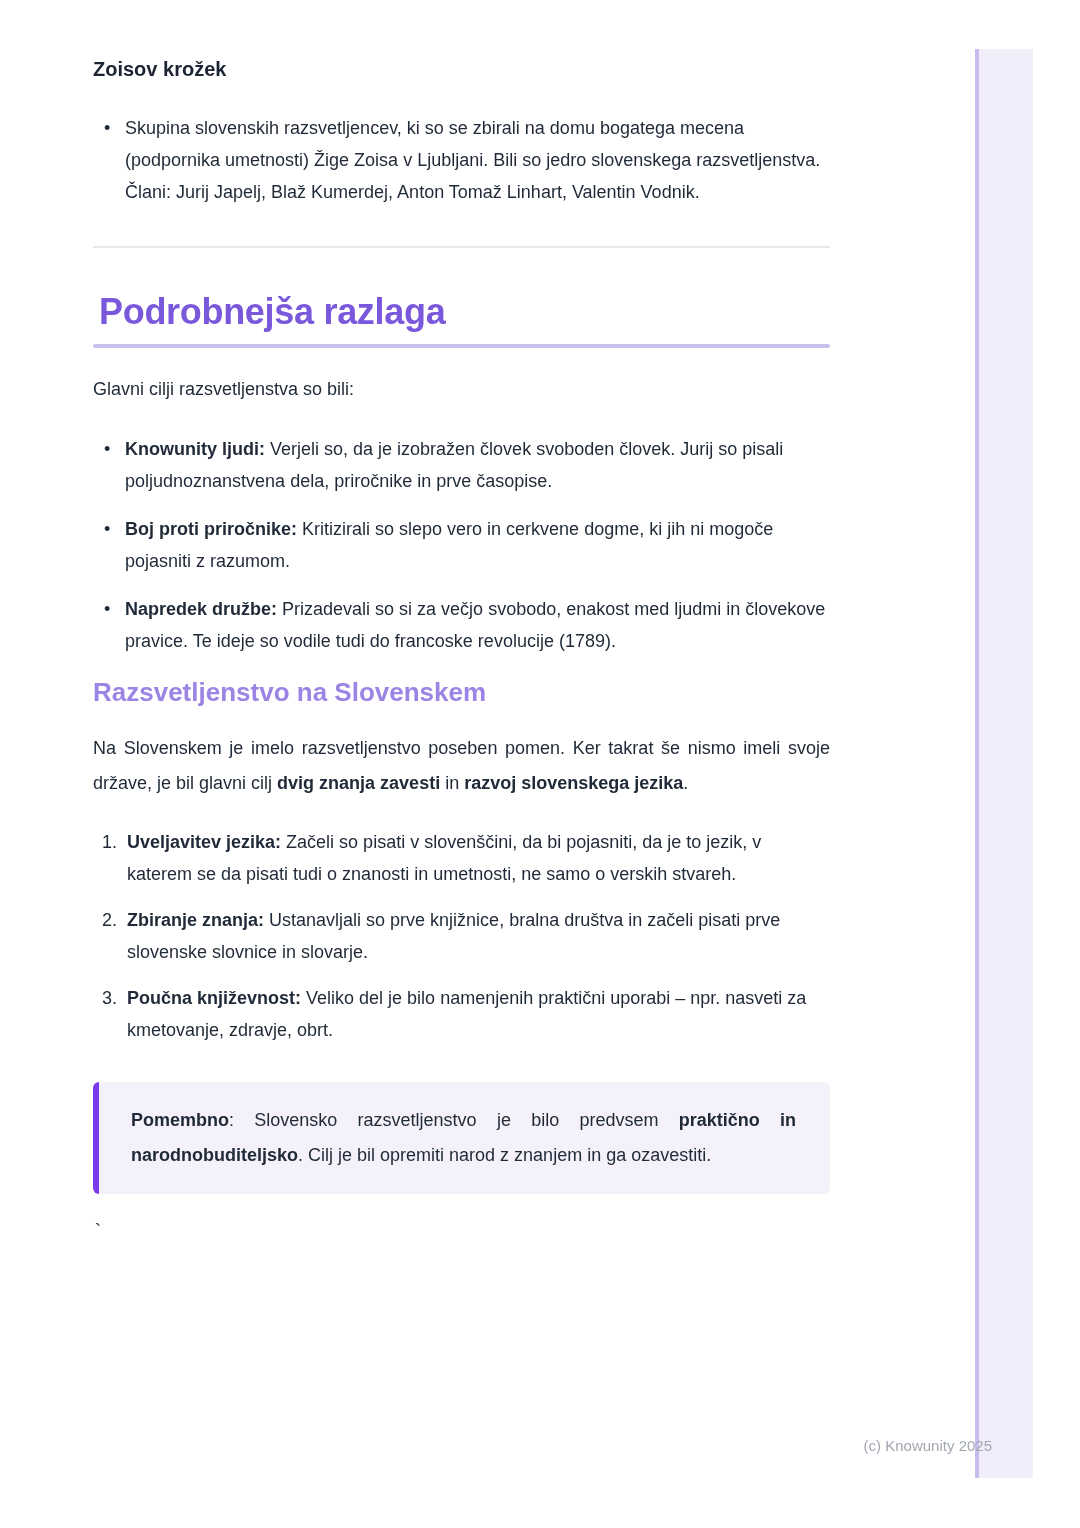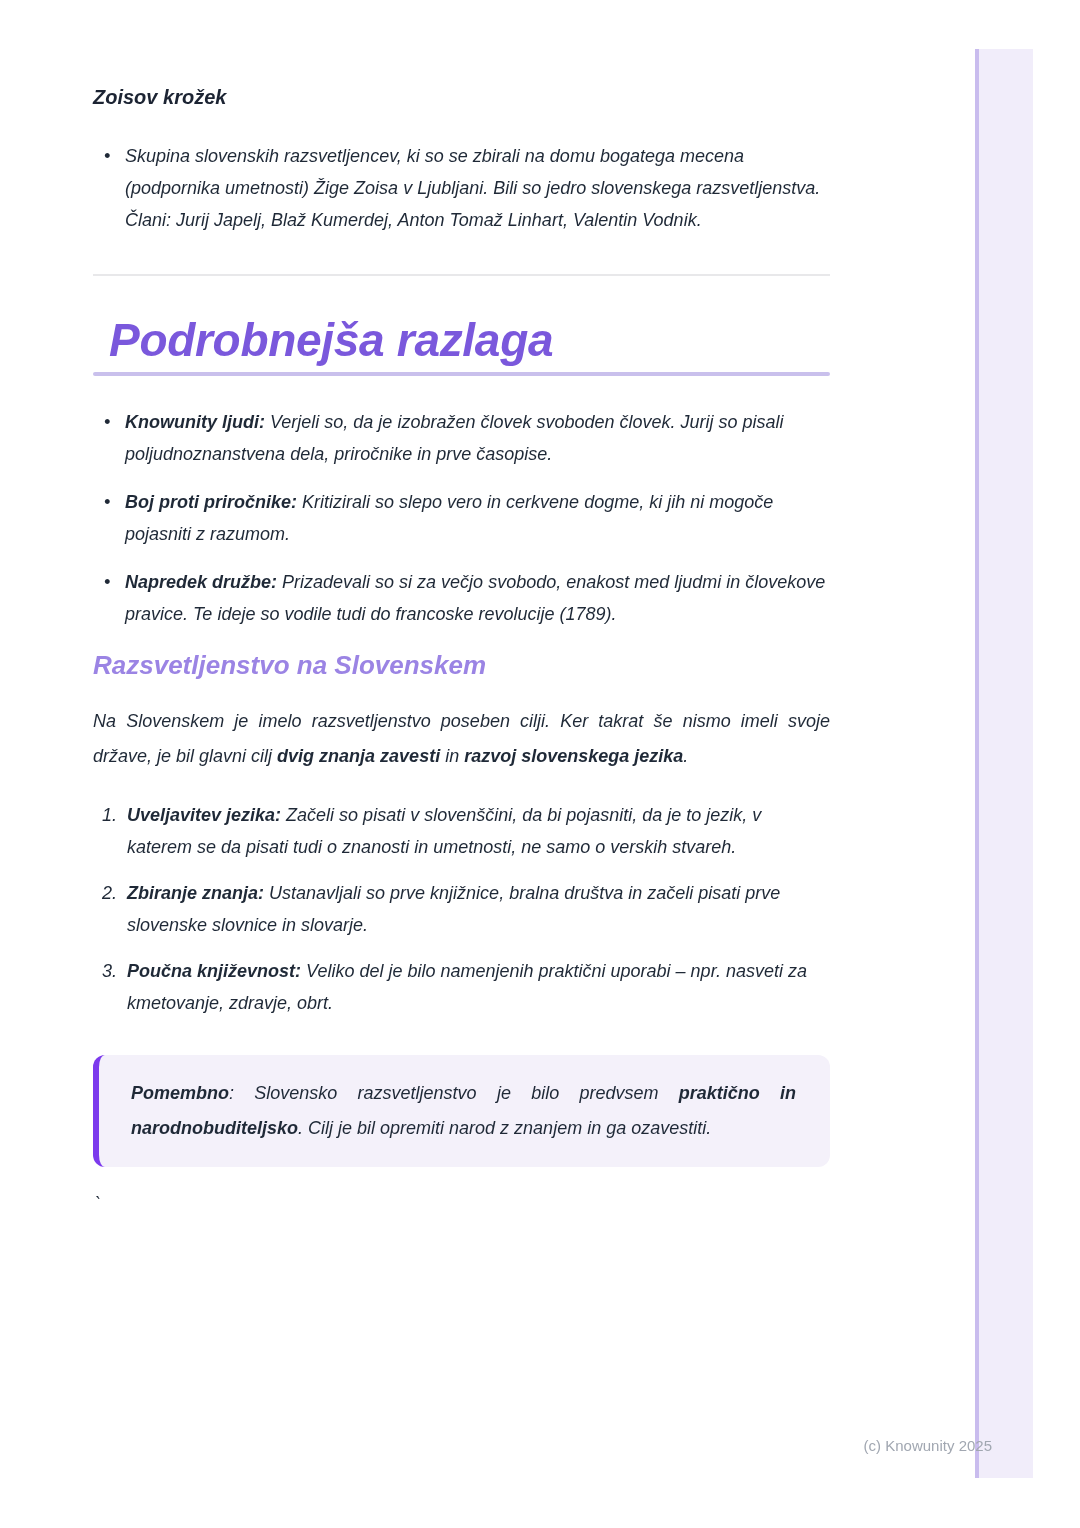--- a/index.html
+++ b/index.html
@@ -29,23 +29,22 @@
     left:975px;top:49px;
     width:54px;height:1429px;
     background:var(--stripe-bg,#f1edfa);
     border-left:4px solid var(--stripe-border,#c9bcee);
     z-index:1;
   }
   .content{
     position:absolute;
     left:93px;top:0;
     width:737px;
-    padding-top:84px;
+    padding-top:56px;
     z-index:2;
-    font-style:italic;
   }
   .zois-title{
     margin:0;
     font-size:20px;
     line-height:26px;
     font-weight:700;
     color:#1c2433;
   }
   ul.bullets,ol.steps{
     margin:0;padding:0;list-style:none;
@@ -62,22 +61,22 @@
   .bullet-marker{
     position:absolute;
     left:11px;top:0;
   }
   hr.divider{
     border:none;
     border-top:2px solid var(--divider-gray,#e8e8ea);
     margin:38px 0 0 0;
   }
   h1.main-heading{
-    margin:42px 0 0 16px;
-    font-size:46px;
+    margin:42px 0 0 6px;
+    font-size:36px;
     line-height:44px;
     font-weight:700;
     letter-spacing:-0.3px;
     color:var(--heading-purple,#7a58dc);
   }
   .heading-rule{
     margin-top:10px;
     height:4px;
     border-radius:2px;
     background:var(--rule-purple,#c9c0ec);
@@ -111,21 +110,21 @@
   }
   ol.steps li:last-child{margin-bottom:0;}
   .step-num{
     position:absolute;
     left:9px;top:0;
   }
   .callout{
     margin-top:36px;
     background:var(--callout-bg,#f4f1fa);
     border-left:6px solid var(--callout-border,#7c3aed);
-    border-radius:12px;
+    border-radius:6px;
     padding:21px 34px 21px 32px;
   }
   .callout p{
     margin:0;
     font-size:18px;
     line-height:35px;
     text-align:justify;
   }
   .stray{
     margin:26px 0 0 2px;
@@ -156,39 +155,40 @@
       <span class="bullet-marker">•</span>
       <span>Skupina slovenskih razsvetljencev, ki so se zbirali na domu bogatega mecena (podpornika umetnosti) Žige Zoisa v Ljubljani. Bili so jedro slovenskega razsvetljenstva. Člani: Jurij Japelj, Blaž Kumerdej, Anton Tomaž Linhart, Valentin Vodnik.</span>
     </li>
   </ul>
 
   <hr class="divider">
 
   <h1 class="main-heading">Podrobnejša razlaga</h1>
   <div class="heading-rule"></div>
 
+  <p class="intro">Glavni cilji razsvetljenstva so bili:</p>
 
   <ul class="bullets goals">
     <li>
       <span class="bullet-marker">•</span>
       <strong>Knowunity ljudi:</strong><span> Verjeli so, da je izobražen človek svoboden človek. Jurij so pisali poljudnoznanstvena dela, priročnike in prve časopise.</span>
     </li>
     <li>
       <span class="bullet-marker">•</span>
       <strong>Boj proti priročnike:</strong><span> Kritizirali so slepo vero in cerkvene dogme, ki jih ni mogoče pojasniti z razumom.</span>
     </li>
     <li>
       <span class="bullet-marker">•</span>
       <strong>Napredek družbe:</strong><span> Prizadevali so si za večjo svobodo, enakost med ljudmi in človekove pravice. Te ideje so vodile tudi do francoske revolucije (1789).</span>
     </li>
   </ul>
 
   <h2 class="subheading">Razsvetljenstvo na Slovenskem</h2>
 
-  <p class="lede"><span>Na Slovenskem je imelo razsvetljenstvo poseben cilji. Ker takrat še nismo imeli svoje države, je bil glavni cilj </span><strong>dvig znanja zavesti</strong><span> in </span><strong>razvoj slovenskega jezika</strong><span>.</span></p>
+  <p class="lede"><span>Na Slovenskem je imelo razsvetljenstvo poseben pomen. Ker takrat še nismo imeli svoje države, je bil glavni cilj </span><strong>dvig znanja zavesti</strong><span> in </span><strong>razvoj slovenskega jezika</strong><span>.</span></p>
 
   <ol class="steps">
     <li>
       <span class="step-num">1.</span>
       <strong>Uveljavitev jezika:</strong><span> Začeli so pisati v slovenščini, da bi pojasniti, da je to jezik, v katerem se da pisati tudi o znanosti in umetnosti, ne samo o verskih stvareh.</span>
     </li>
     <li>
       <span class="step-num">2.</span>
       <strong>Zbiranje znanja:</strong><span> Ustanavljali so prve knjižnice, bralna društva in začeli pisati prve slovenske slovnice in slovarje.</span>
     </li>

